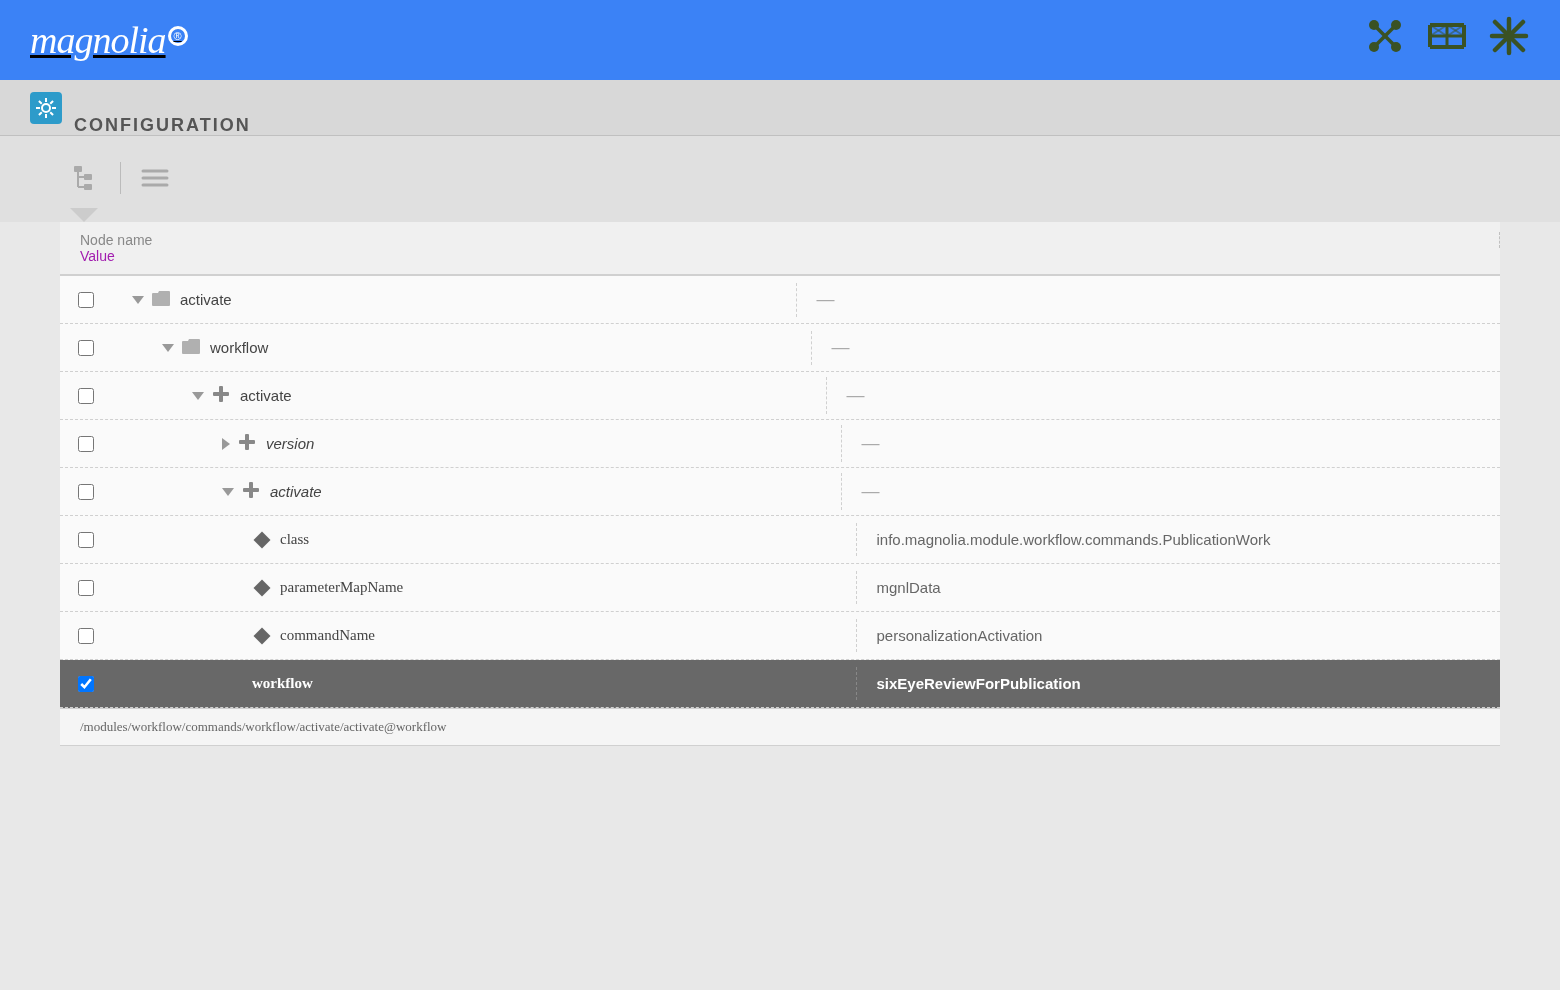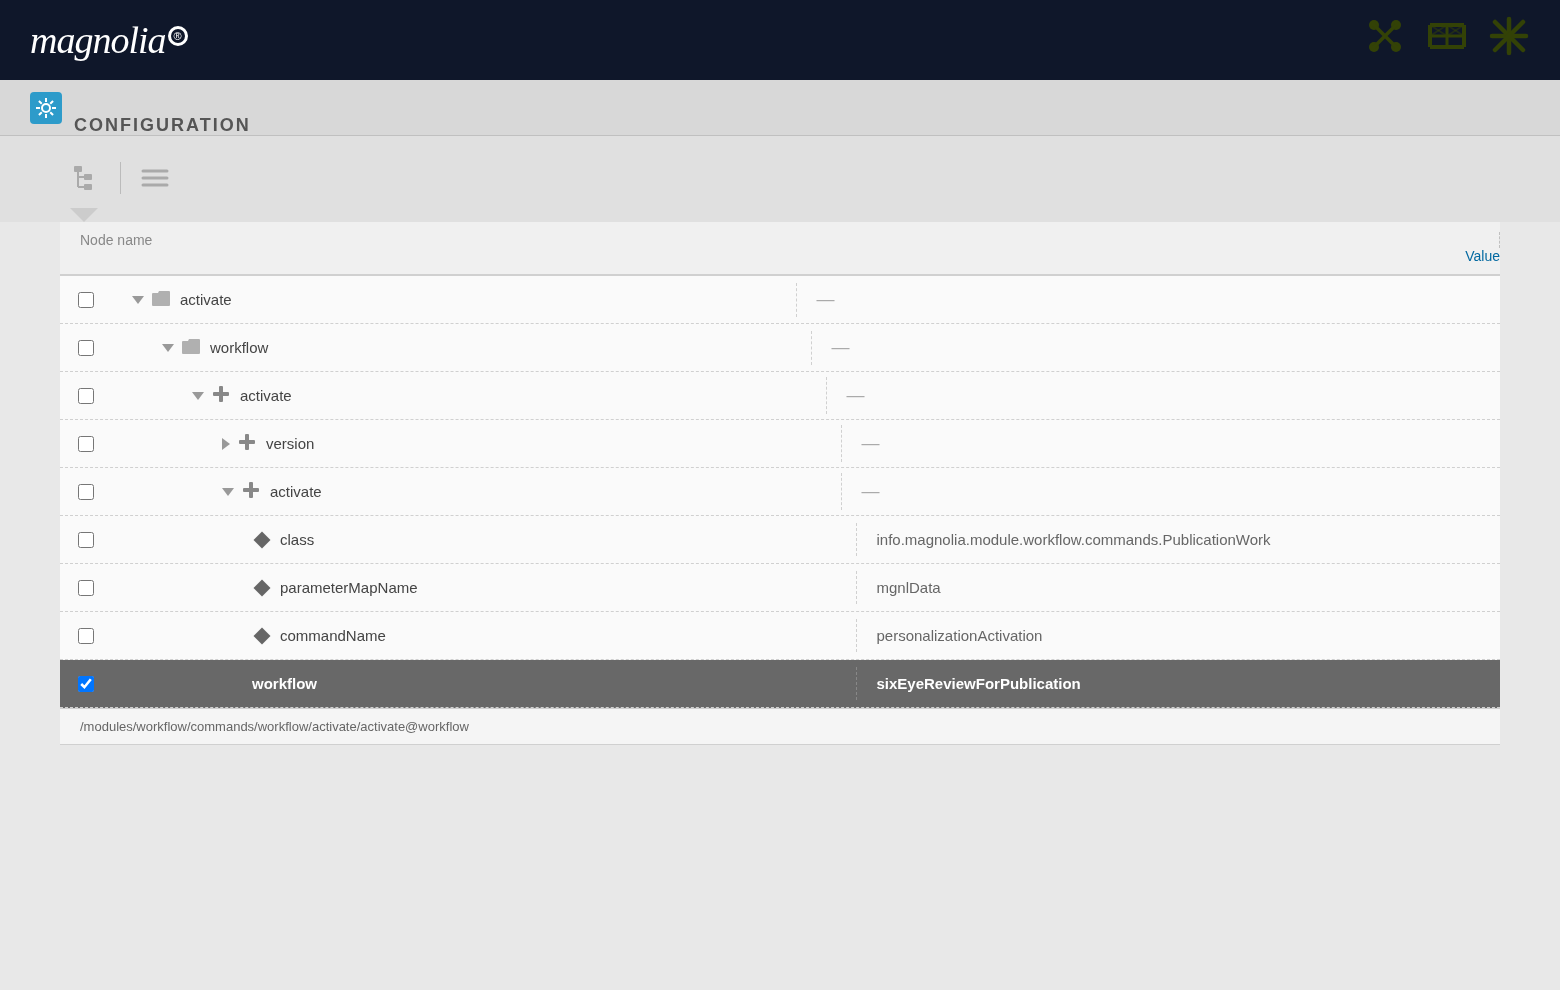--- a/index.html
+++ b/index.html
@@ -1,25 +1,26 @@
 <!DOCTYPE html>
 <html><head>
   <meta charset="utf-8">
   <style>
     * { box-sizing: border-box; margin: 0; padding: 0; }
     body { font-family: 'Helvetica Neue', Arial, sans-serif; background: #e8e8e8; width: 1560px; min-height: 990px; }
 
     
     .header {
-      background: #0f172a;
+      background: #3b82f6;
       height: 80px;
       display: flex;
       align-items: center;
       justify-content: space-between;
       padding: 0 30px;
+      text-decoration: underline;
     }
     .header-icons {
       display: flex;
       gap: 20px;
       align-items: center;
     }
     .header-icon {
       color: #3a4a00;
       font-size: 36px;
       cursor: pointer;
@@ -107,23 +108,22 @@
     .th-name {
       flex: 1;
       font-size: 14px;
       color: #888;
       padding-left: 20px;
       border-right: 1px dashed #c0c0c0;
     }
     .th-value {
       flex: 1;
       font-size: 14px;
-      color: #0369a1;
+      color: #a21caf;
       padding-left: 20px;
-      text-align: right;
     }
 
     
     .table-row {
       display: flex;
       align-items: center;
       border-bottom: 1px dashed #d0d0d0;
       min-height: 48px;
       background: #fafafa;
     }
@@ -168,22 +168,22 @@
     }
     .dash-value {
       color: #aaa;
       font-size: 18px;
     }
 
     
     .indent-1 { padding-left: 20px; }
     .indent-2 { padding-left: 50px; }
     .indent-3 { padding-left: 80px; }
-    .indent-4 { padding-left: 110px; }
-    .indent-5 { padding-left: 140px; }
+    .indent-4 { padding-left: 110px; font-style: italic; }
+    .indent-5 { padding-left: 140px; font-family: Liberation Serif, serif; }
     
     .arrow-down {
       display: inline-block;
       width: 0;
       height: 0;
       border-left: 6px solid transparent;
       border-right: 6px solid transparent;
       border-top: 8px solid #999;
       margin-right: 4px;
     }
@@ -199,20 +199,21 @@
 
     
     .status-bar {
       background: #f5f5f5;
       border-top: 1px solid #d0d0d0;
       padding: 10px 20px;
       font-size: 13px;
       color: #666;
       margin: 0 60px;
       border-bottom: 1px solid #d0d0d0;
+      font-family: Liberation Serif, serif;
     }
 
     
     .magnolia-logo {
       display: flex;
       align-items: center;
       gap: 0;
     }
     .logo-text {
       color: white;

